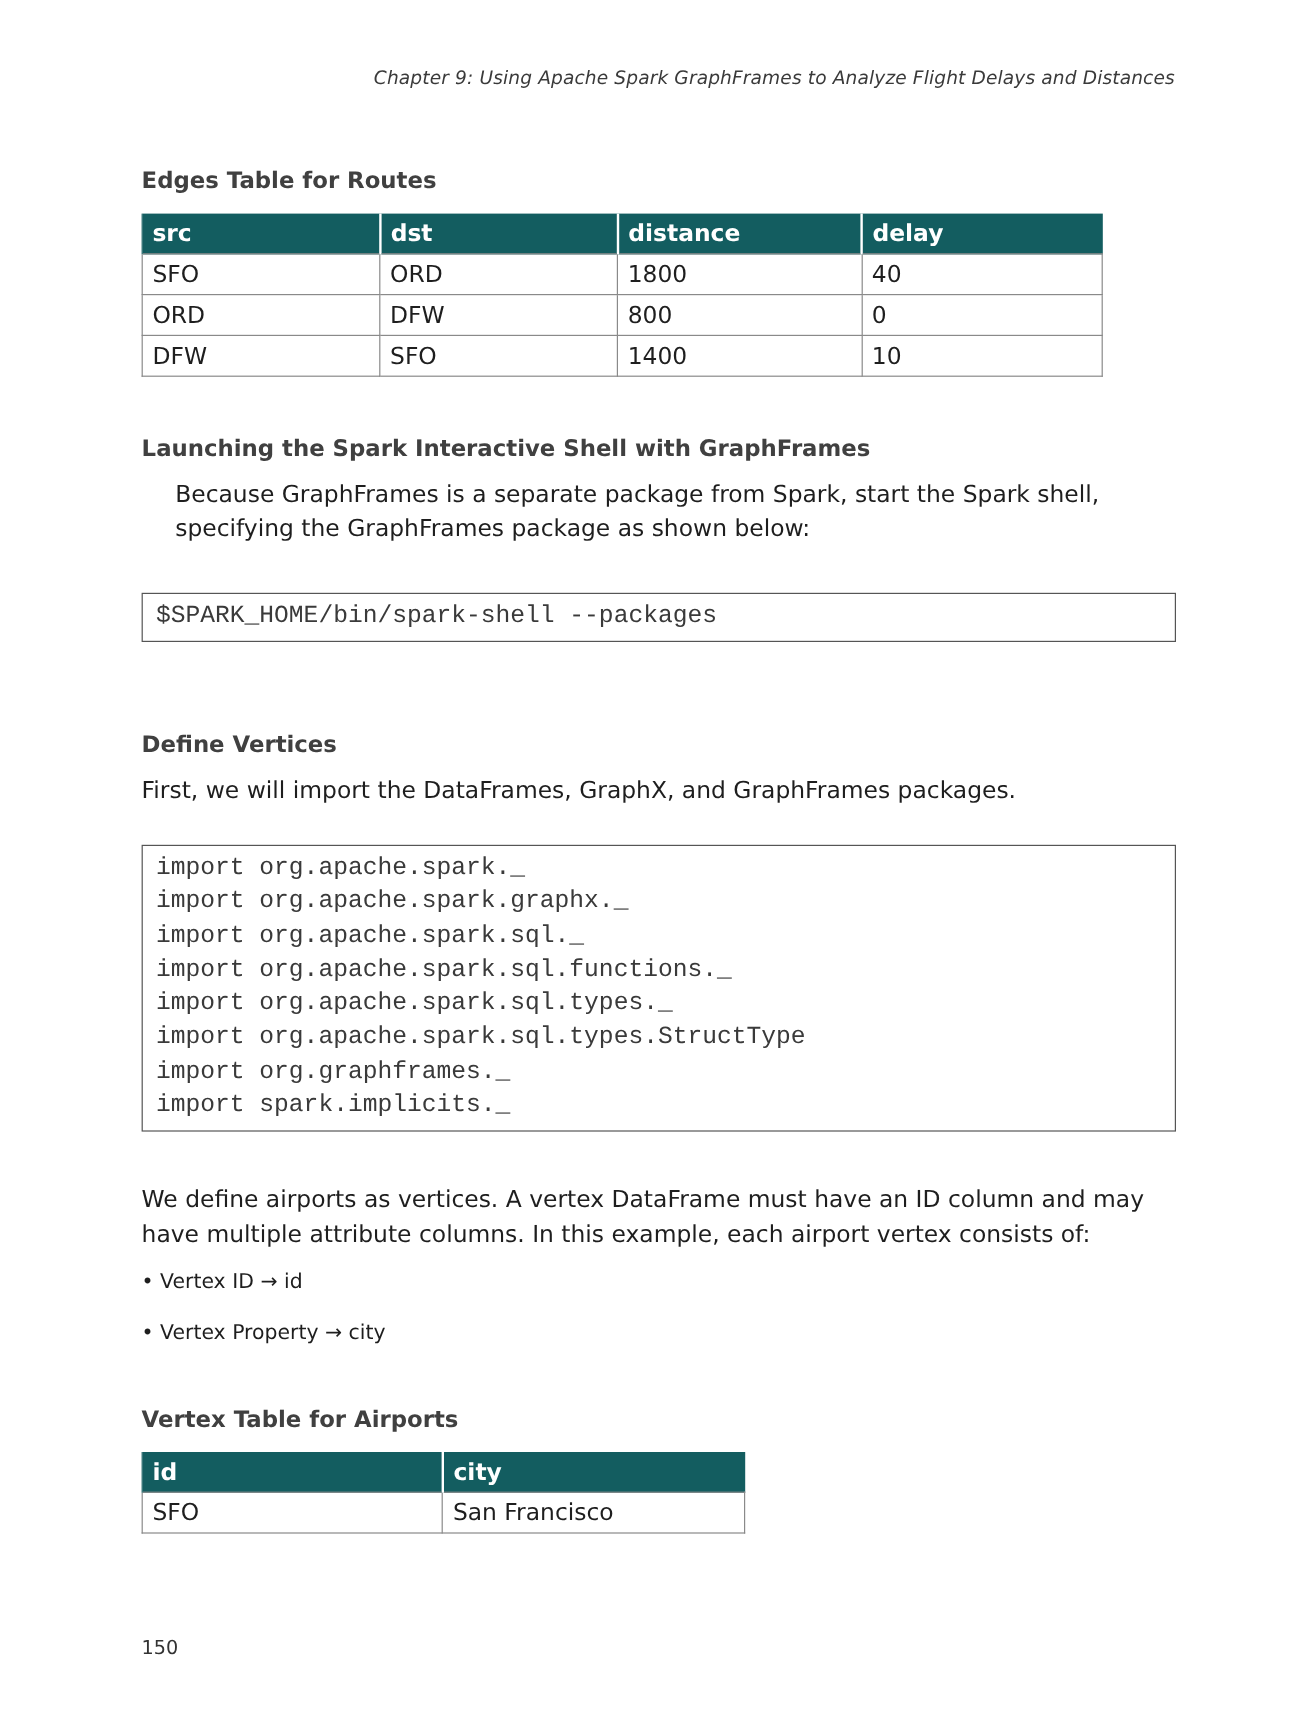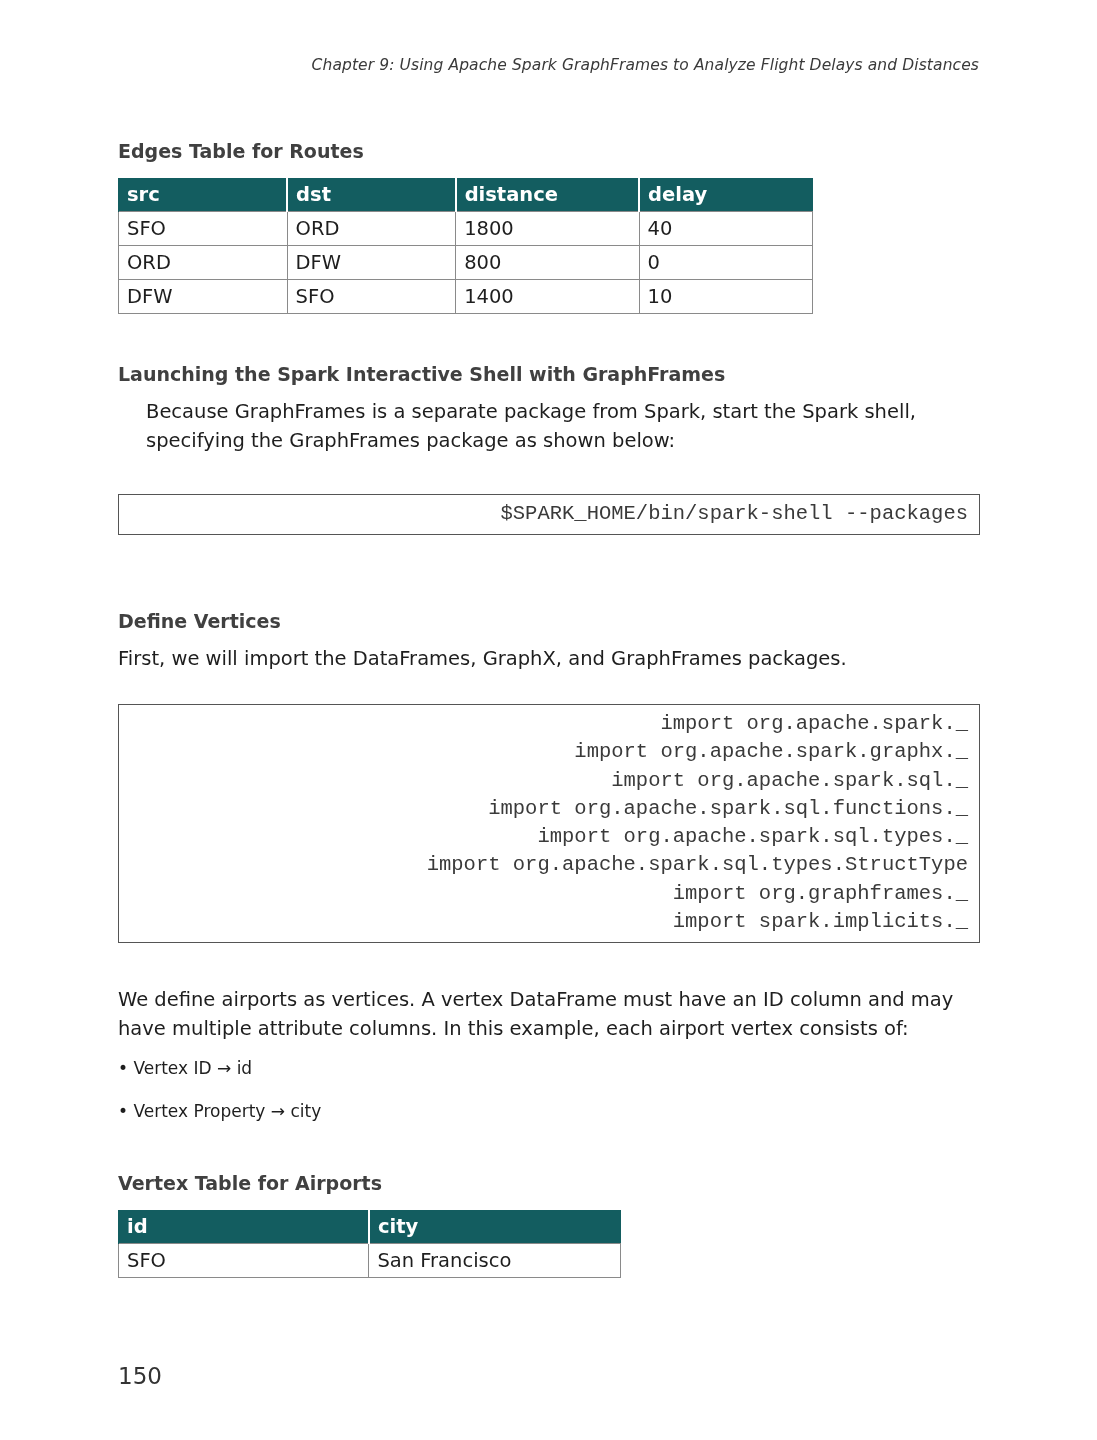--- a/index.html
+++ b/index.html
@@ -30,38 +30,38 @@
   table.data-table th:first-child { border-left: 1px solid #135d60; }
   table.data-table td {
     height: 33px; padding: 0 8px; border: 1px solid #8a8a8a; color: #1e1e1e;
   }
   .code-block {
     position: absolute; left: 118px; width: 838px; margin: 0;
     border: 1px solid #555555; padding: 5px 11px 6px 11px;
     font-family: "Liberation Mono", monospace; font-size: 20.5px;
     line-height: 28.3px; color: #3a3a3a; white-space: pre; background: #ffffff;
   }
-  .code-line { display: block; text-align: right; }
+  .code-line { display: block; }
   .bullet-item {
     position: absolute; left: 118px; margin: 0;
     font-size: 17px; color: #1e1e1e;
   }
   .page-number {
     position: absolute; left: 118px; top: 1363px;
-    font-size: 23px; color: #333333;
+    font-size: 16px; color: #333333;
   }
 </style>
 </head>
 <body>
 
 <div class="running-header">Chapter 9: Using Apache Spark GraphFrames to Analyze Flight Delays and Distances</div>
 
 <h3 class="section-title" style="top:140px;">Edges Table for Routes</h3>
 
-<table class="data-table" style="top:178px; width:695px;">
+<table class="data-table" style="top:178px; width:801px;">
   <colgroup>
     <col style="width:215px">
       <col style="width:215px">
       <col style="width:215px">
       <col style="width:216px">
   </colgroup>
   <thead>
     <tr>
       <th>src</th>
       <th>dst</th>

